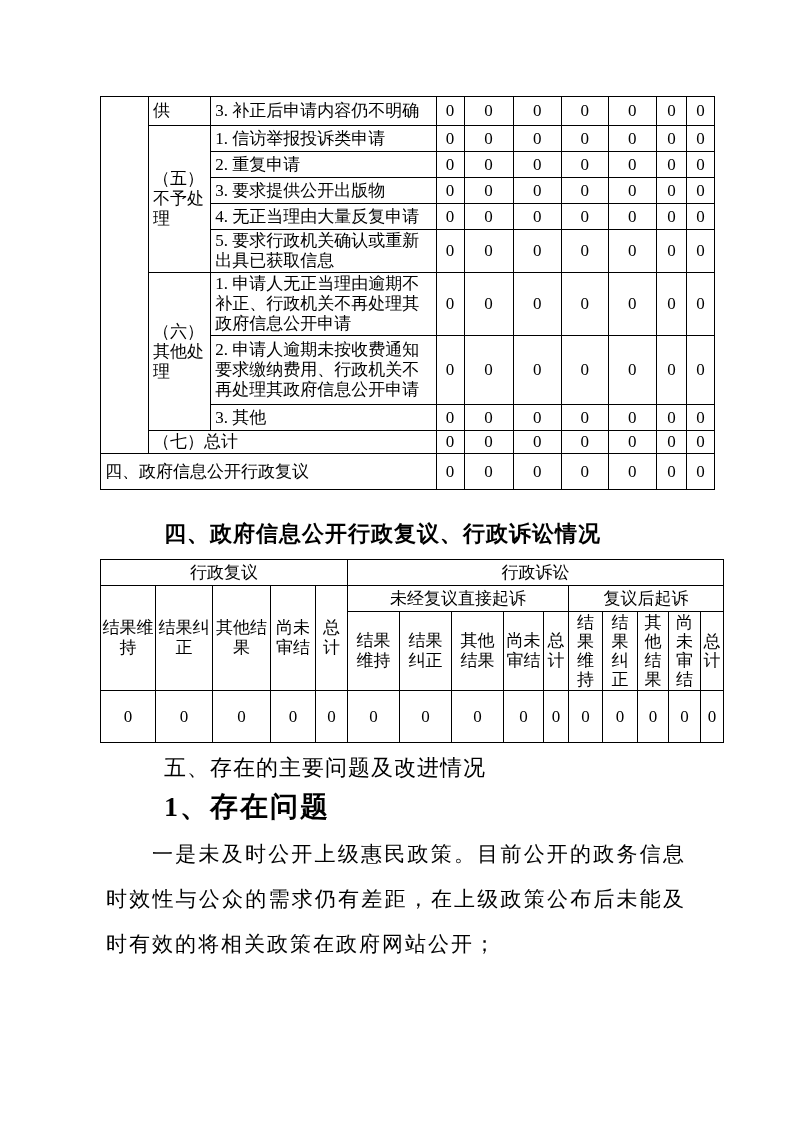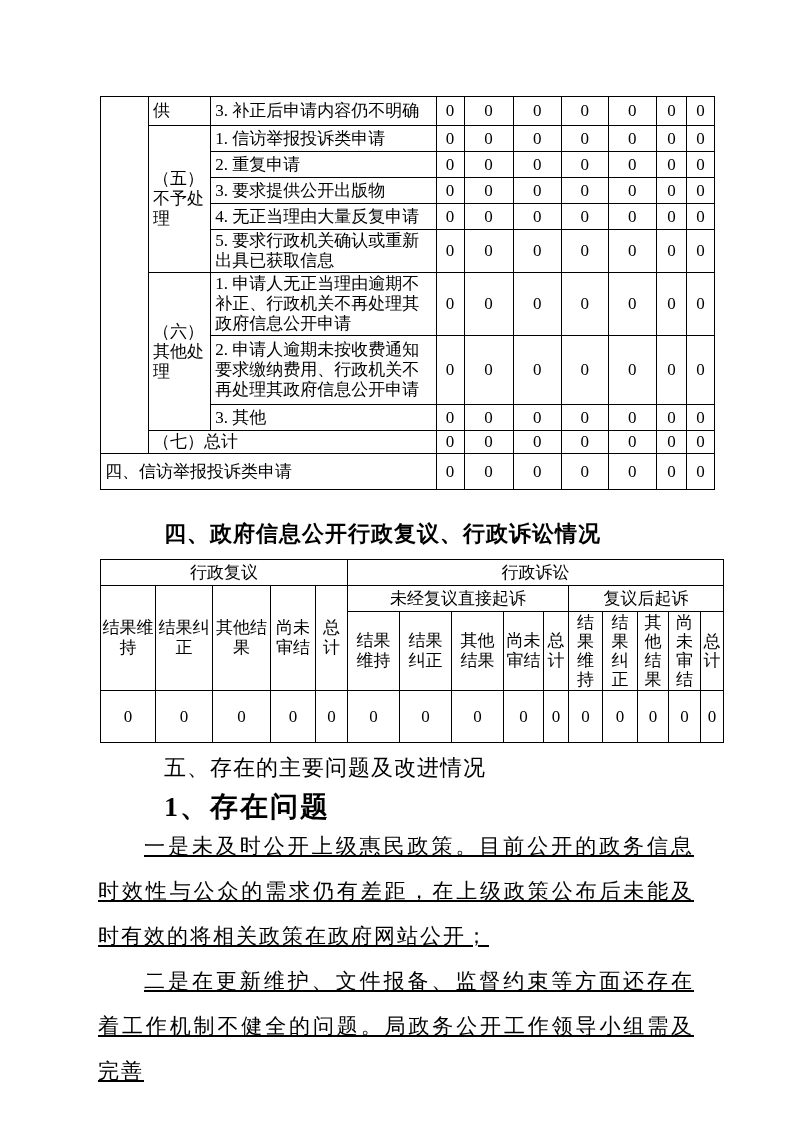--- a/index.html
+++ b/index.html
@@ -33,21 +33,21 @@
     font-weight:normal;font-size:22px;letter-spacing:1px;white-space:nowrap;
   }
   .sub5{
     position:absolute;left:164px;top:788px;
     font-weight:bold;font-size:28px;letter-spacing:2px;white-space:nowrap;
   }
   .bodytext{
     position:absolute;left:98px;top:824px;width:596px;
     font-size:21px;line-height:45px;letter-spacing:2px;text-align:justify;
   }
-  .bodytext p{margin:0;text-indent:46px;text-decoration:underline;}
+  .bodytext p{margin:8px;text-indent:46px;}
 </style>
 </head>
 <body>
 
 <div class="page">
 
   <table class="t1">
     <colgroup>
       <col style="width:48px">
         <col style="width:62px">
@@ -159,21 +159,21 @@
         <td class="lbl" colspan="2">（七）总计</td>
       <td class="num">0</td>
           <td class="num">0</td>
           <td class="num">0</td>
           <td class="num">0</td>
           <td class="num">0</td>
           <td class="num">0</td>
           <td class="num">0</td>
         </tr>
       <tr style="height:36px">
-        <td class="lbl" colspan="3">四、信访举报投诉类申请</td>
+        <td class="lbl" colspan="3">四、政府信息公开行政复议</td>
       <td class="num">0</td>
           <td class="num">0</td>
           <td class="num">0</td>
           <td class="num">0</td>
           <td class="num">0</td>
           <td class="num">0</td>
           <td class="num">0</td>
         </tr>
     </tbody>
   </table>
@@ -242,16 +242,15 @@
           <td class="num">0</td>
         </tr>
     </tbody>
   </table>
 
   <div class="h5">五、存在的主要问题及改进情况</div>
   <div class="sub5">1、存在问题</div>
 
   <div class="bodytext">
     <p>一是未及时公开上级惠民政策。目前公开的政务信息时效性与公众的需求仍有差距，在上级政策公布后未能及时有效的将相关政策在政府网站公开；</p>
-    <p>二是在更新维护、文件报备、监督约束等方面还存在着工作机制不健全的问题。局政务公开工作领导小组需及完善</p>
   </div>
 
 </div>
 
 </body></html>

